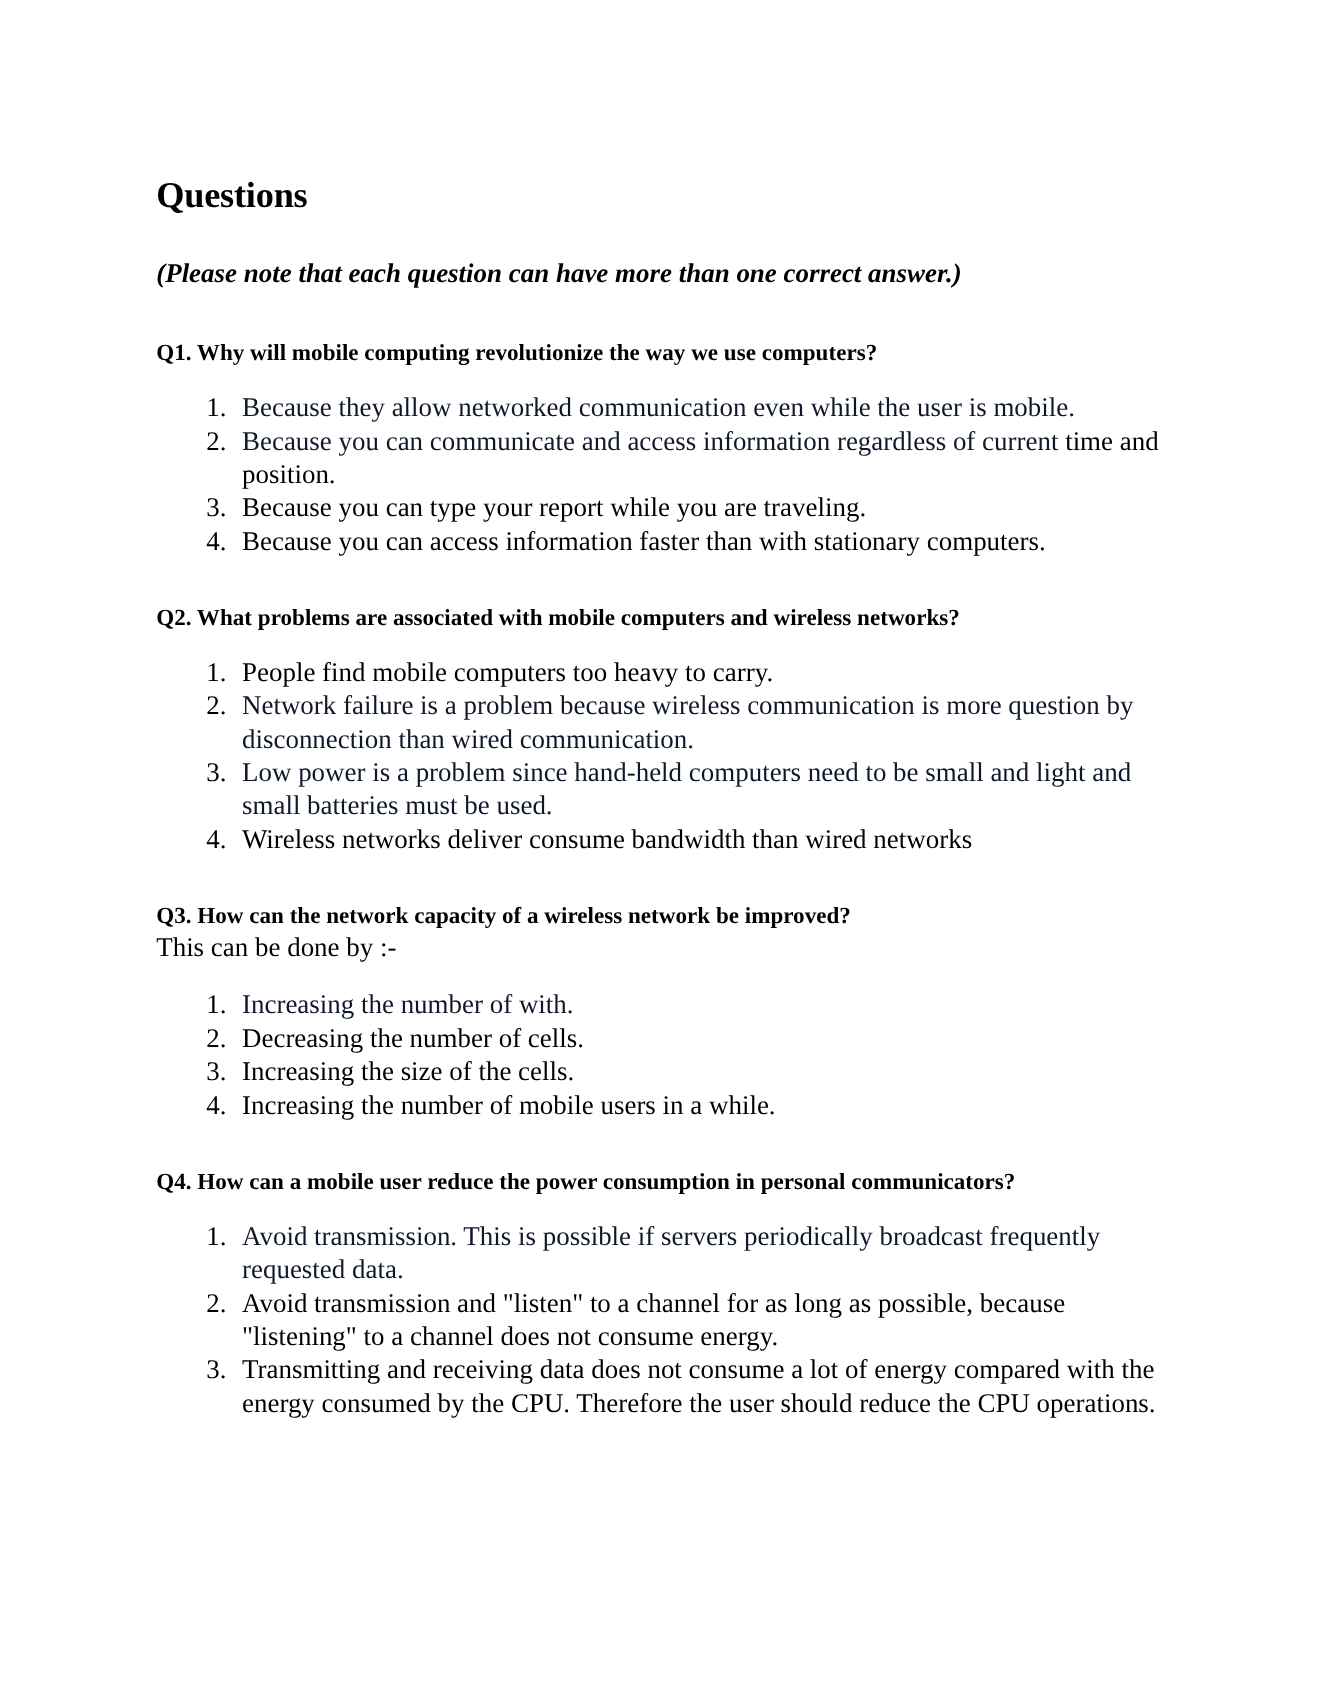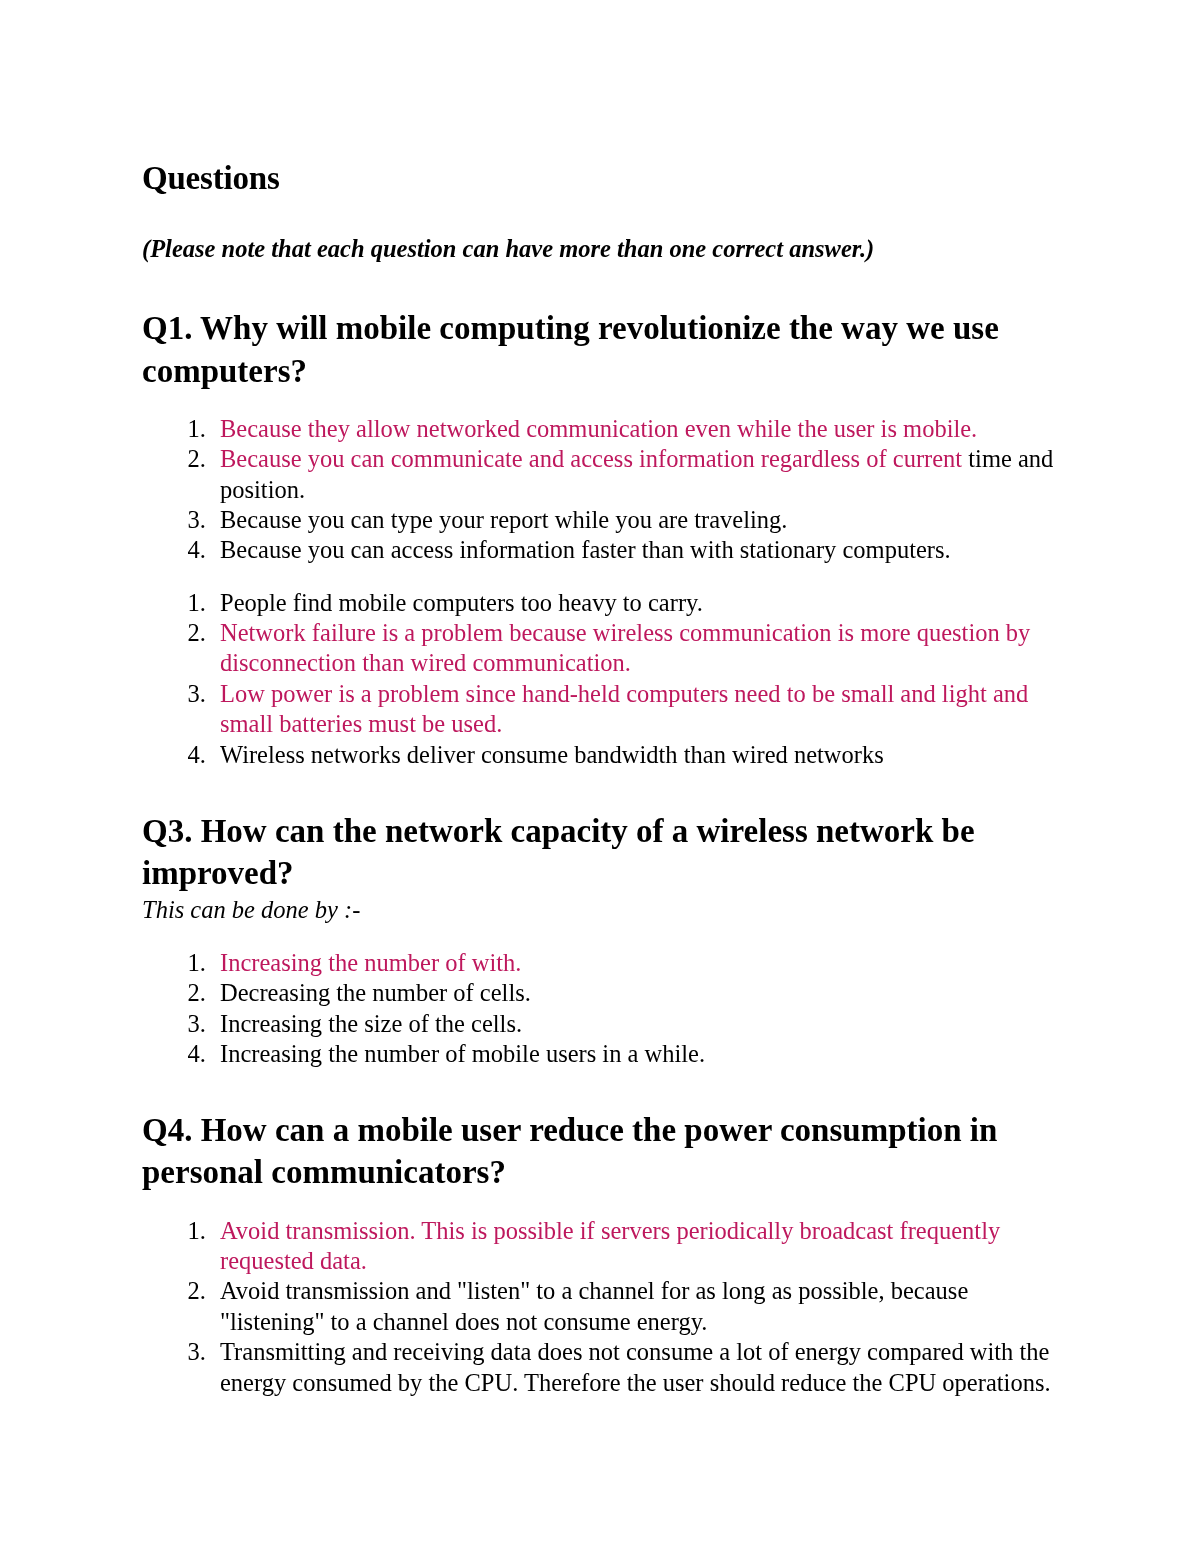--- a/index.html
+++ b/index.html
@@ -31,51 +31,50 @@
   }
   .note {
     font-style: italic;
     font-size: 24.5px;
     line-height: 1.2;
     margin: 36px 0 0 0;
     font-weight: bold;
   }
   .q-heading {
     font-weight: bold;
-    font-size: 33px;
+    font-size: 21px;
     line-height: 1.28;
     margin: 40px 0 0 0;
   }
   .q-subline {
     font-weight: normal;
     font-size: 24.5px;
     line-height: 1.28;
     margin: 0;
-    font-style: italic;
   }
   ol.answers {
     margin: 22px 0 0 0;
     padding: 0 0 0 70px;
     font-size: 24.5px;
     line-height: 1.24;
     list-style-position: outside;
   }
   ol.answers > li {
     margin: 0 0 0 0;
     padding-left: 8px;
     color: #000000;
   }
   ol.answers > li::marker {
     color: #000000;
   }
   .ans-text {
     display: inline;
   }
   .ans-text.red {
-    color: #be185d;
+    color: #0f172a;
   }
   .ans-text.black {
     color: #000000;
   }
   .q-block {
     margin: 0;
   }
   .q-block.first-q {
     margin-top: 44px;
   }
@@ -93,20 +92,21 @@
       <div class="q-block first-q">
         <p class="q-heading">Q1. Why will mobile computing revolutionize the way we use computers?</p>
         <ol class="answers">
           <li><span class="ans-text red">Because they allow networked communication even while the user is mobile.</span></li>
           <li><span class="ans-text red">Because you can communicate and access information regardless of current </span><span class="ans-text black">time and position.</span></li>
           <li><span class="ans-text black">Because you can type your report while you are traveling.</span></li>
           <li><span class="ans-text black">Because you can access information faster than with stationary computers.</span></li>
         </ol>
       </div>
       <div class="q-block">
+        <p class="q-heading">Q2. What problems are associated with mobile computers and wireless networks?</p>
         <ol class="answers">
           <li><span class="ans-text black">People find mobile computers too heavy to carry.</span></li>
           <li><span class="ans-text red">Network failure is a problem because wireless communication is more question by disconnection than wired communication.</span></li>
           <li><span class="ans-text red">Low power is a problem since hand-held computers need to be small and light and small batteries must be used.</span></li>
           <li><span class="ans-text black">Wireless networks deliver consume bandwidth than wired networks</span></li>
         </ol>
       </div>
       <div class="q-block">
         <p class="q-heading">Q3. How can the network capacity of a wireless network be improved?</p>
         <p class="q-subline">This can be done by :-</p>

